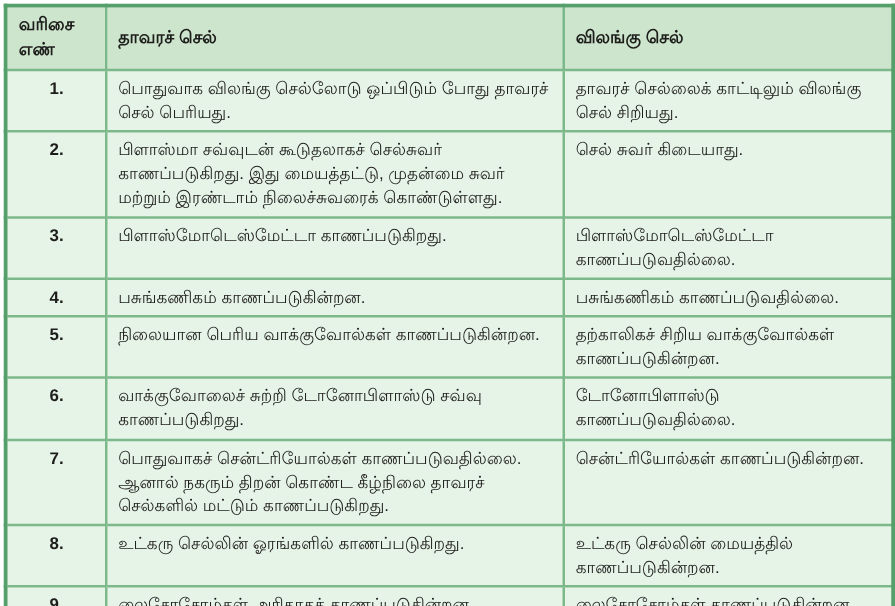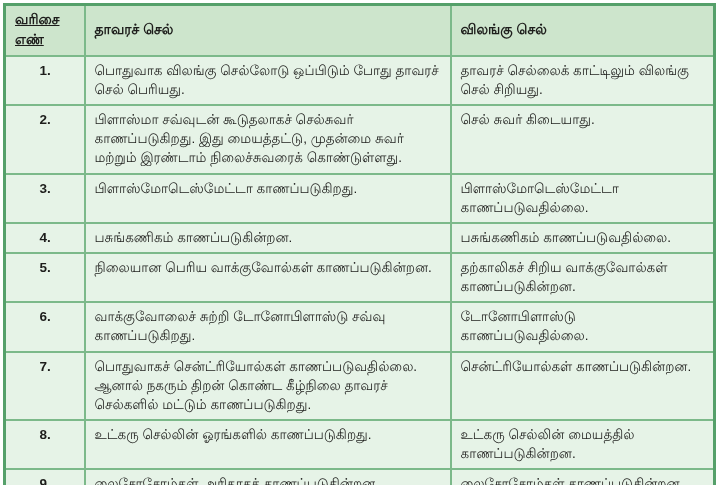--- a/index.html
+++ b/index.html
@@ -45,21 +45,21 @@
     background: #e6f3e7;
   }
   col.c-num   { width: 80px; }
   col.c-plant { width: 366px; }
   col.c-anim  { width: 264px; }
   td.num {
     text-align: center;
     font-weight: bold;
     vertical-align: middle;
   }
-  th.num-h { text-align: center; padding-left: 4px; padding-right: 4px; text-decoration: underline; }
+  th.num-h { text-align: center; padding-left: 4px; padding-right: 4px; }
   
   tbody tr:nth-child(1)  td { height: 45px; }
   tbody tr:nth-child(2)  td { height: 61px; }
   tbody tr:nth-child(3)  td { height: 45px; }
   tbody tr:nth-child(4)  td { height: 27px; }
   tbody tr:nth-child(5)  td { height: 42px; }
   tbody tr:nth-child(6)  td { height: 42px; }
   tbody tr:nth-child(7)  td { height: 65px; }
   tbody tr:nth-child(8)  td { height: 40px; }
   tbody tr:nth-child(9)  td { height: 25px; }

